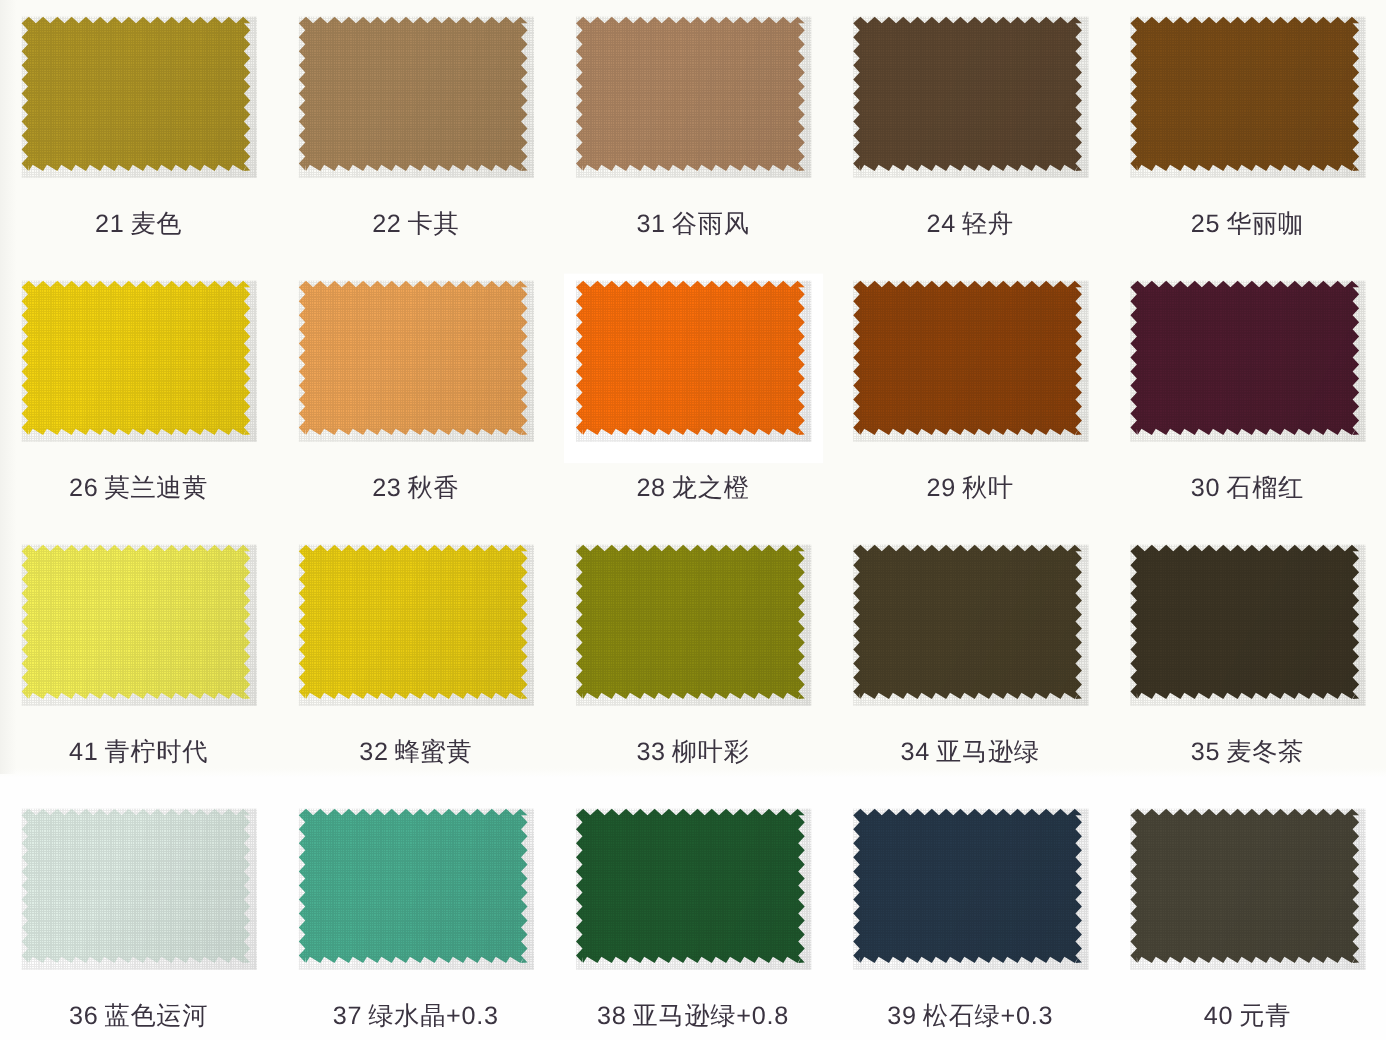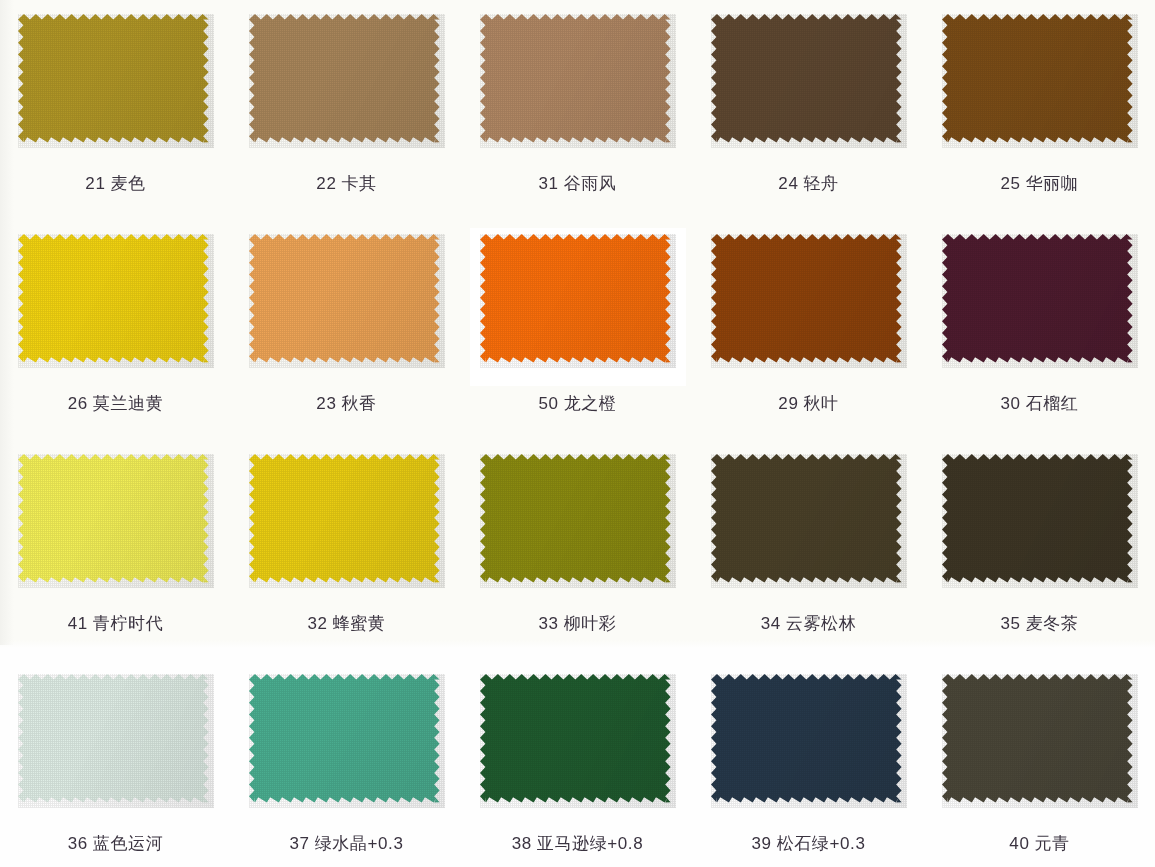--- a/index.html
+++ b/index.html
@@ -98,21 +98,21 @@
     background: linear-gradient(118deg,
       rgba(255,255,255,.10) 0%,
       rgba(255,255,255,.02) 38%,
       rgba(0,0,0,.035) 74%,
       rgba(0,0,0,.06) 100%);
     mix-blend-mode: multiply;
   }
 
   .swatch-label {
     margin-top: 24px;
-    font-size: 17px;
+    font-size: 21px;
     color: #3a3340;
     letter-spacing: .6px;
     white-space: nowrap;
     font-family: "Liberation Sans", "DejaVu Sans", sans-serif;
   }
   .swatch-label .swatch-code { margin-right: 5px; }
 </style>
 </head>
 <body>
 
@@ -191,21 +191,21 @@
       </div>
       <div class="swatch-cell has-backing">
         <div class="swatch-backing"></div>
         <div class="swatch-figure">
           <svg viewBox="0 0 196 134">
             <path d="M0.00,5.40 L5.96,0.00 L11.91,5.40 L17.87,0.00 L23.82,5.40 L29.78,0.00 L35.74,5.40 L41.69,0.00 L47.65,5.40 L53.61,0.00 L59.56,5.40 L65.52,0.00 L71.47,5.40 L77.43,0.00 L83.39,5.40 L89.34,0.00 L95.30,5.40 L101.26,0.00 L107.21,5.40 L113.17,0.00 L119.13,5.40 L125.08,0.00 L131.04,5.40 L136.99,0.00 L142.95,5.40 L148.91,0.00 L154.86,5.40 L160.82,0.00 L166.78,5.40 L172.73,0.00 L178.69,5.40 L184.64,0.00 L190.60,5.40 L185.20,5.40 L190.60,11.25 L185.20,17.09 L190.60,22.94 L185.20,28.78 L190.60,34.63 L185.20,40.47 L190.60,46.32 L185.20,52.16 L190.60,58.01 L185.20,63.85 L190.60,69.70 L185.20,75.55 L190.60,81.39 L185.20,87.24 L190.60,93.08 L185.20,98.93 L190.60,104.77 L185.20,110.62 L190.60,116.46 L185.20,122.31 L190.60,128.15 L185.20,128.60 L187.90,123.20 L184.64,128.60 L175.99,123.20 L172.73,128.60 L164.08,123.20 L160.82,128.60 L152.16,123.20 L148.91,128.60 L140.25,123.20 L136.99,128.60 L128.34,123.20 L125.08,128.60 L116.42,123.20 L113.17,128.60 L104.51,123.20 L101.26,128.60 L92.60,123.20 L89.34,128.60 L80.69,123.20 L77.43,128.60 L68.77,123.20 L65.52,128.60 L56.86,123.20 L53.61,128.60 L44.95,123.20 L41.69,128.60 L33.04,123.20 L29.78,128.60 L21.13,123.20 L17.87,128.60 L9.21,123.20 L5.96,128.60 L5.40,123.20 L5.40,128.15 L0.00,122.31 L5.40,116.46 L0.00,110.62 L5.40,104.77 L0.00,98.93 L5.40,93.08 L0.00,87.24 L5.40,81.39 L0.00,75.55 L5.40,69.70 L0.00,63.85 L5.40,58.01 L0.00,52.16 L5.40,46.32 L0.00,40.47 L5.40,34.63 L0.00,28.78 L5.40,22.94 L0.00,17.09 L5.40,11.25 L0.00,5.40 Z" fill="#fa6e0a"></path>
           </svg>
           <div class="swatch-texture"></div>
           <div class="swatch-sheen"></div>
         </div>
-        <div class="swatch-label"><span class="swatch-code">50</span><span class="swatch-name">龙之橙</span></div>
+        <div class="swatch-label"><span class="swatch-code">28</span><span class="swatch-name">龙之橙</span></div>
       </div>
       <div class="swatch-cell">
         <div class="swatch-figure">
           <svg viewBox="0 0 196 134">
             <path d="M0.00,5.40 L5.96,0.00 L11.91,5.40 L17.87,0.00 L23.82,5.40 L29.78,0.00 L35.74,5.40 L41.69,0.00 L47.65,5.40 L53.61,0.00 L59.56,5.40 L65.52,0.00 L71.47,5.40 L77.43,0.00 L83.39,5.40 L89.34,0.00 L95.30,5.40 L101.26,0.00 L107.21,5.40 L113.17,0.00 L119.13,5.40 L125.08,0.00 L131.04,5.40 L136.99,0.00 L142.95,5.40 L148.91,0.00 L154.86,5.40 L160.82,0.00 L166.78,5.40 L172.73,0.00 L178.69,5.40 L184.64,0.00 L190.60,5.40 L185.20,5.40 L190.60,11.25 L185.20,17.09 L190.60,22.94 L185.20,28.78 L190.60,34.63 L185.20,40.47 L190.60,46.32 L185.20,52.16 L190.60,58.01 L185.20,63.85 L190.60,69.70 L185.20,75.55 L190.60,81.39 L185.20,87.24 L190.60,93.08 L185.20,98.93 L190.60,104.77 L185.20,110.62 L190.60,116.46 L185.20,122.31 L190.60,128.15 L185.20,128.60 L187.90,123.20 L184.64,128.60 L175.99,123.20 L172.73,128.60 L164.08,123.20 L160.82,128.60 L152.16,123.20 L148.91,128.60 L140.25,123.20 L136.99,128.60 L128.34,123.20 L125.08,128.60 L116.42,123.20 L113.17,128.60 L104.51,123.20 L101.26,128.60 L92.60,123.20 L89.34,128.60 L80.69,123.20 L77.43,128.60 L68.77,123.20 L65.52,128.60 L56.86,123.20 L53.61,128.60 L44.95,123.20 L41.69,128.60 L33.04,123.20 L29.78,128.60 L21.13,123.20 L17.87,128.60 L9.21,123.20 L5.96,128.60 L5.40,123.20 L5.40,128.15 L0.00,122.31 L5.40,116.46 L0.00,110.62 L5.40,104.77 L0.00,98.93 L5.40,93.08 L0.00,87.24 L5.40,81.39 L0.00,75.55 L5.40,69.70 L0.00,63.85 L5.40,58.01 L0.00,52.16 L5.40,46.32 L0.00,40.47 L5.40,34.63 L0.00,28.78 L5.40,22.94 L0.00,17.09 L5.40,11.25 L0.00,5.40 Z" fill="#8e420a"></path>
           </svg>
           <div class="swatch-texture"></div>
           <div class="swatch-sheen"></div>
         </div>
         <div class="swatch-label"><span class="swatch-code">29</span><span class="swatch-name">秋叶</span></div>
@@ -251,21 +251,21 @@
         <div class="swatch-label"><span class="swatch-code">33</span><span class="swatch-name">柳叶彩</span></div>
       </div>
       <div class="swatch-cell">
         <div class="swatch-figure">
           <svg viewBox="0 0 196 134">
             <path d="M0.00,5.40 L5.96,0.00 L11.91,5.40 L17.87,0.00 L23.82,5.40 L29.78,0.00 L35.74,5.40 L41.69,0.00 L47.65,5.40 L53.61,0.00 L59.56,5.40 L65.52,0.00 L71.47,5.40 L77.43,0.00 L83.39,5.40 L89.34,0.00 L95.30,5.40 L101.26,0.00 L107.21,5.40 L113.17,0.00 L119.13,5.40 L125.08,0.00 L131.04,5.40 L136.99,0.00 L142.95,5.40 L148.91,0.00 L154.86,5.40 L160.82,0.00 L166.78,5.40 L172.73,0.00 L178.69,5.40 L184.64,0.00 L190.60,5.40 L185.20,5.40 L190.60,11.25 L185.20,17.09 L190.60,22.94 L185.20,28.78 L190.60,34.63 L185.20,40.47 L190.60,46.32 L185.20,52.16 L190.60,58.01 L185.20,63.85 L190.60,69.70 L185.20,75.55 L190.60,81.39 L185.20,87.24 L190.60,93.08 L185.20,98.93 L190.60,104.77 L185.20,110.62 L190.60,116.46 L185.20,122.31 L190.60,128.15 L185.20,128.60 L187.90,123.20 L184.64,128.60 L175.99,123.20 L172.73,128.60 L164.08,123.20 L160.82,128.60 L152.16,123.20 L148.91,128.60 L140.25,123.20 L136.99,128.60 L128.34,123.20 L125.08,128.60 L116.42,123.20 L113.17,128.60 L104.51,123.20 L101.26,128.60 L92.60,123.20 L89.34,128.60 L80.69,123.20 L77.43,128.60 L68.77,123.20 L65.52,128.60 L56.86,123.20 L53.61,128.60 L44.95,123.20 L41.69,128.60 L33.04,123.20 L29.78,128.60 L21.13,123.20 L17.87,128.60 L9.21,123.20 L5.96,128.60 L5.40,123.20 L5.40,128.15 L0.00,122.31 L5.40,116.46 L0.00,110.62 L5.40,104.77 L0.00,98.93 L5.40,93.08 L0.00,87.24 L5.40,81.39 L0.00,75.55 L5.40,69.70 L0.00,63.85 L5.40,58.01 L0.00,52.16 L5.40,46.32 L0.00,40.47 L5.40,34.63 L0.00,28.78 L5.40,22.94 L0.00,17.09 L5.40,11.25 L0.00,5.40 Z" fill="#4a4028"></path>
           </svg>
           <div class="swatch-texture"></div>
           <div class="swatch-sheen"></div>
         </div>
-        <div class="swatch-label"><span class="swatch-code">34</span><span class="swatch-name">云雾松林</span></div>
+        <div class="swatch-label"><span class="swatch-code">34</span><span class="swatch-name">亚马逊绿</span></div>
       </div>
       <div class="swatch-cell">
         <div class="swatch-figure">
           <svg viewBox="0 0 196 134">
             <path d="M0.00,5.40 L5.96,0.00 L11.91,5.40 L17.87,0.00 L23.82,5.40 L29.78,0.00 L35.74,5.40 L41.69,0.00 L47.65,5.40 L53.61,0.00 L59.56,5.40 L65.52,0.00 L71.47,5.40 L77.43,0.00 L83.39,5.40 L89.34,0.00 L95.30,5.40 L101.26,0.00 L107.21,5.40 L113.17,0.00 L119.13,5.40 L125.08,0.00 L131.04,5.40 L136.99,0.00 L142.95,5.40 L148.91,0.00 L154.86,5.40 L160.82,0.00 L166.78,5.40 L172.73,0.00 L178.69,5.40 L184.64,0.00 L190.60,5.40 L185.20,5.40 L190.60,11.25 L185.20,17.09 L190.60,22.94 L185.20,28.78 L190.60,34.63 L185.20,40.47 L190.60,46.32 L185.20,52.16 L190.60,58.01 L185.20,63.85 L190.60,69.70 L185.20,75.55 L190.60,81.39 L185.20,87.24 L190.60,93.08 L185.20,98.93 L190.60,104.77 L185.20,110.62 L190.60,116.46 L185.20,122.31 L190.60,128.15 L185.20,128.60 L187.90,123.20 L184.64,128.60 L175.99,123.20 L172.73,128.60 L164.08,123.20 L160.82,128.60 L152.16,123.20 L148.91,128.60 L140.25,123.20 L136.99,128.60 L128.34,123.20 L125.08,128.60 L116.42,123.20 L113.17,128.60 L104.51,123.20 L101.26,128.60 L92.60,123.20 L89.34,128.60 L80.69,123.20 L77.43,128.60 L68.77,123.20 L65.52,128.60 L56.86,123.20 L53.61,128.60 L44.95,123.20 L41.69,128.60 L33.04,123.20 L29.78,128.60 L21.13,123.20 L17.87,128.60 L9.21,123.20 L5.96,128.60 L5.40,123.20 L5.40,128.15 L0.00,122.31 L5.40,116.46 L0.00,110.62 L5.40,104.77 L0.00,98.93 L5.40,93.08 L0.00,87.24 L5.40,81.39 L0.00,75.55 L5.40,69.70 L0.00,63.85 L5.40,58.01 L0.00,52.16 L5.40,46.32 L0.00,40.47 L5.40,34.63 L0.00,28.78 L5.40,22.94 L0.00,17.09 L5.40,11.25 L0.00,5.40 Z" fill="#3d3524"></path>
           </svg>
           <div class="swatch-texture"></div>
           <div class="swatch-sheen"></div>
         </div>
         <div class="swatch-label"><span class="swatch-code">35</span><span class="swatch-name">麦冬茶</span></div>

